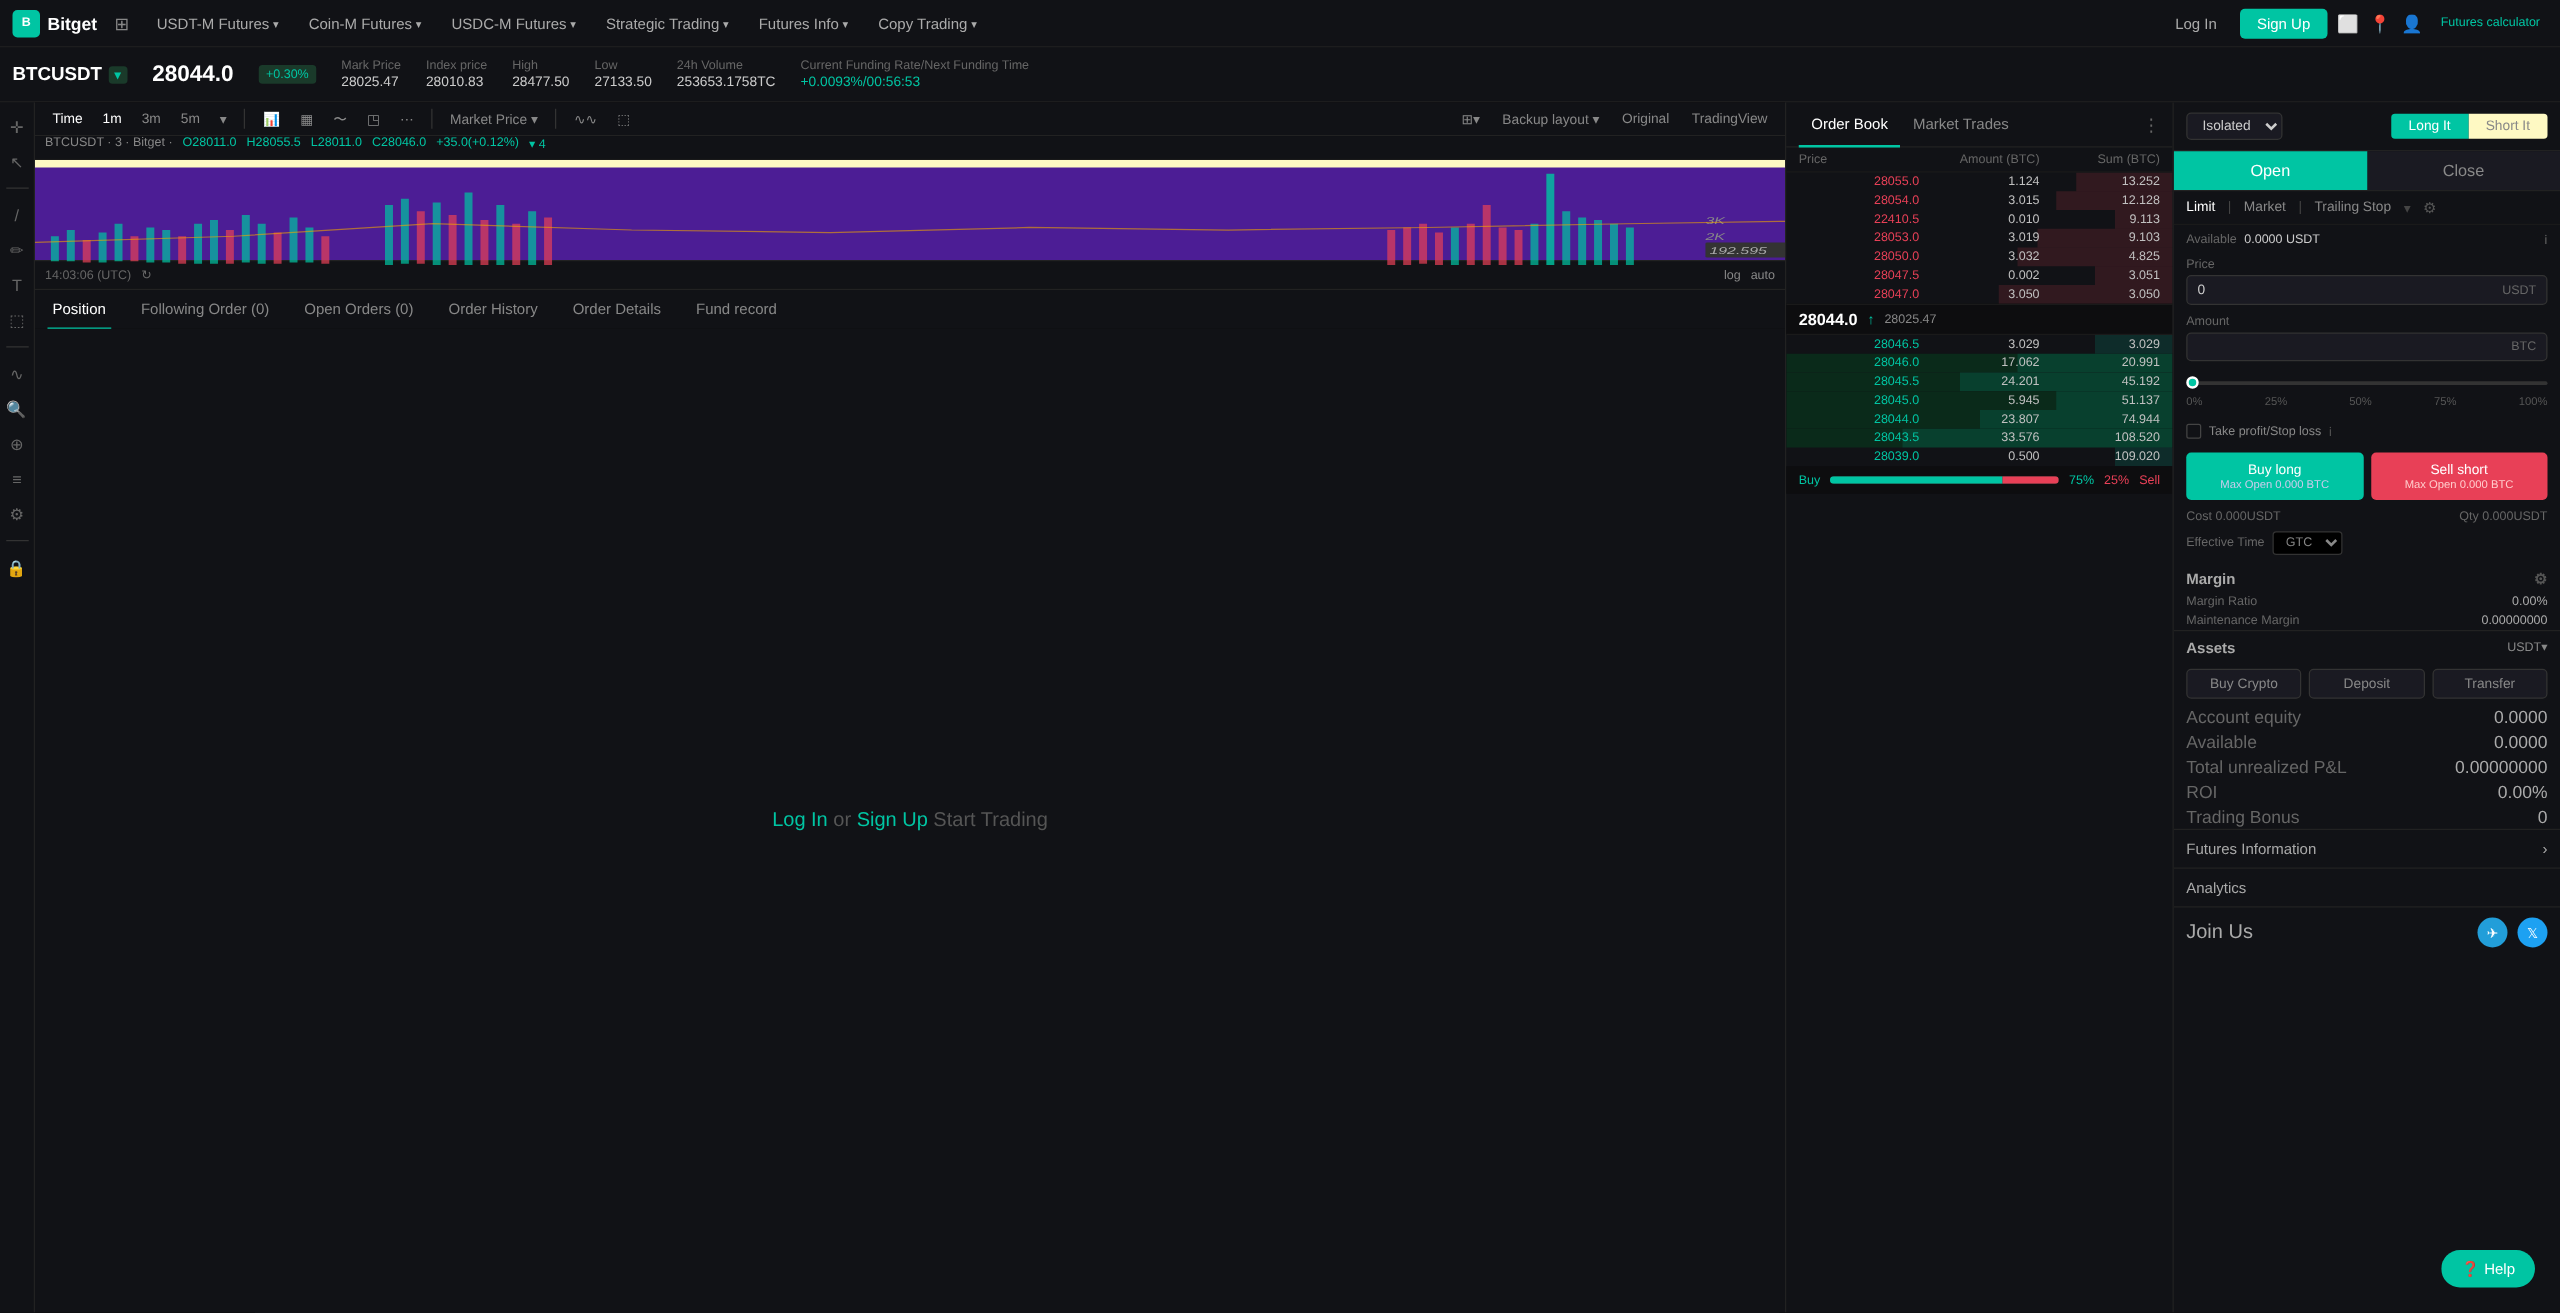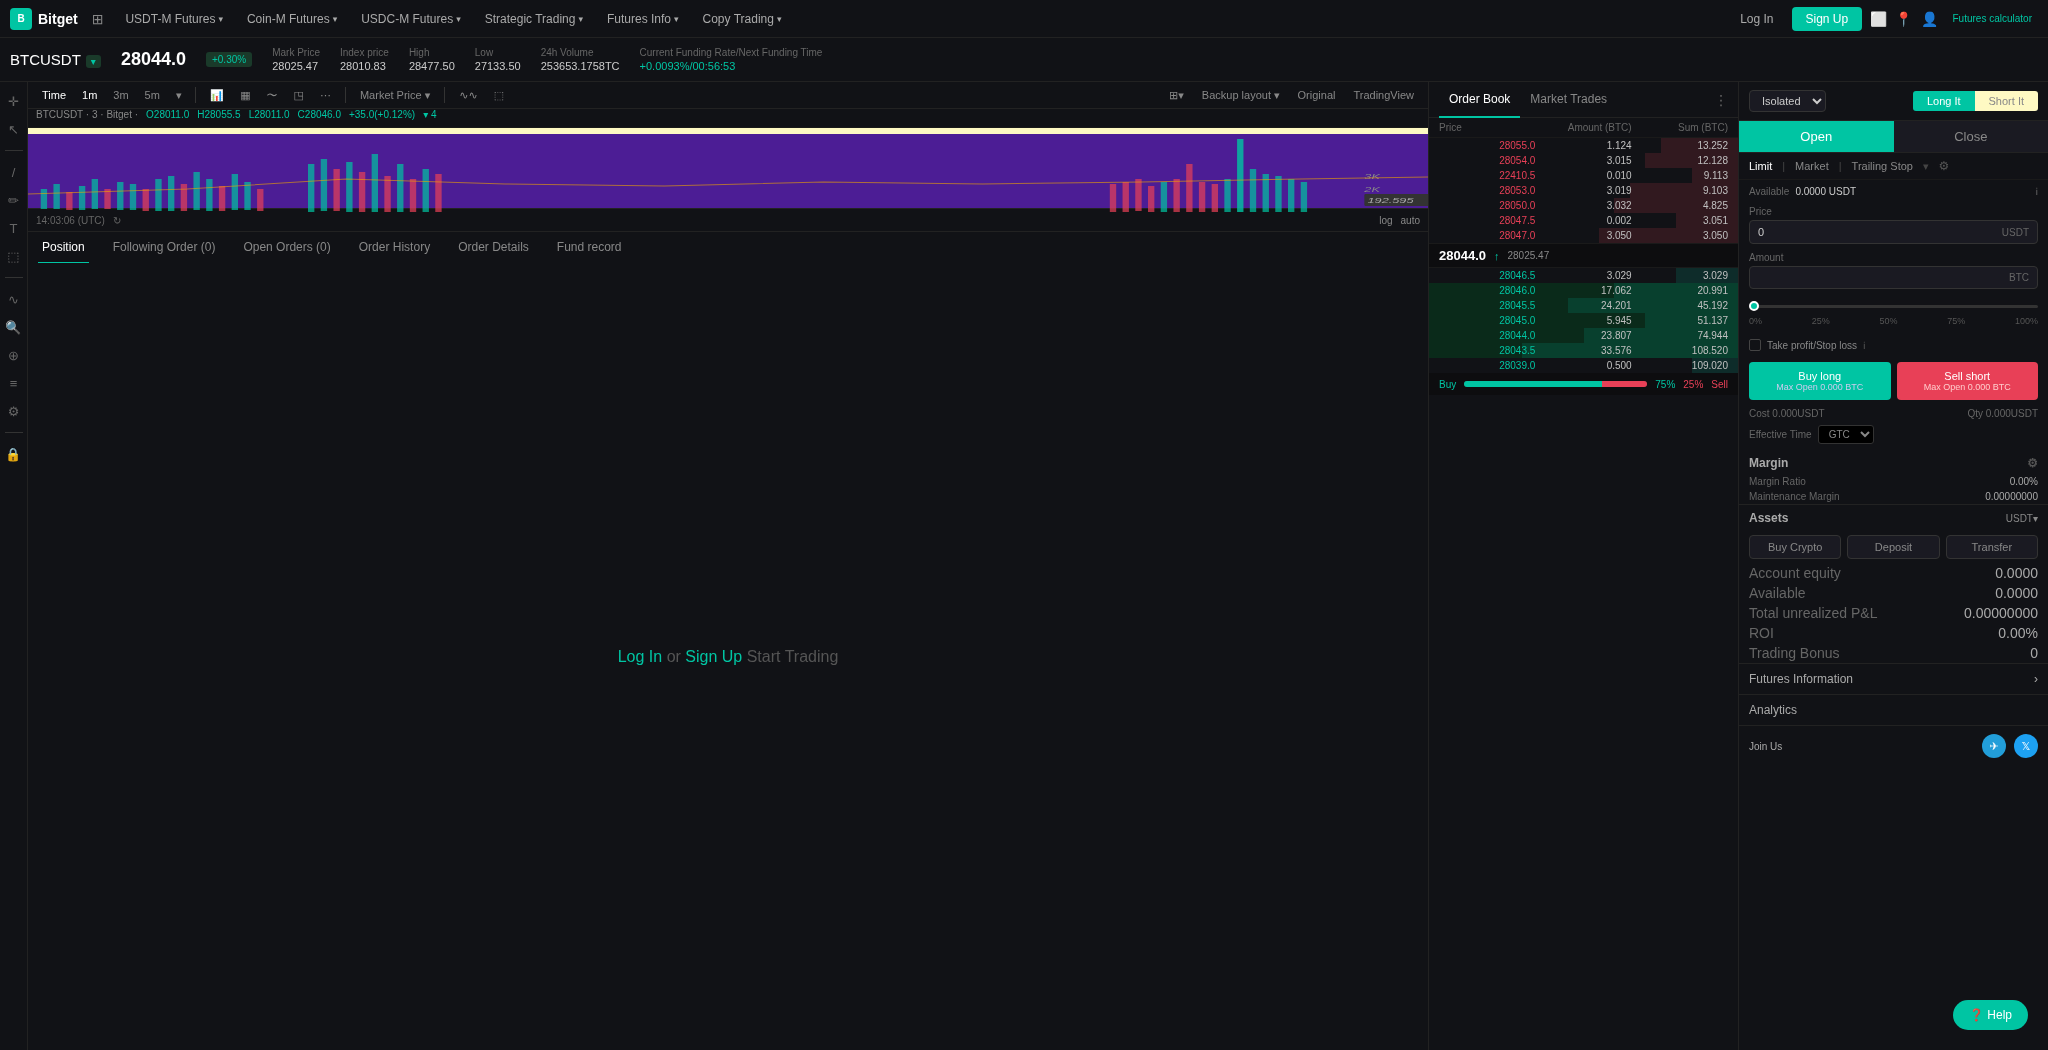--- a/index.html
+++ b/index.html
@@ -80,24 +80,24 @@
       display: flex;
       align-items: center;
       background: #111216;
       height: 44px;
       border-bottom: 1px solid #222;
       padding: 0 10px;
       gap: 20px;
     }
     .pair-name {
       font-size: 15px;
-      font-weight: normal;
+      font-weight: bold;
       color: #fff;
       display: flex;
-      align-items: flex-end;
+      align-items: center;
       gap: 5px;
     }
     .pair-badge {
       background: #1a3a2a;
       color: #00c5a3;
       font-size: 10px;
       padding: 1px 5px;
       border-radius: 3px;
     }
     .ticker-price {
@@ -645,21 +645,21 @@
       color: #aaa;
     }
 
     .rp-join-us {
       display: flex;
       align-items: center;
       padding: 8px 10px;
       border-top: 1px solid #222;
       gap: 8px;
     }
-    .rp-join-label { font-size: 10px; color: #aaa; flex: 1; }
+    .rp-join-label { font-size: 16px; color: #aaa; flex: 1; }
     .rp-social-btn {
       width: 24px;
       height: 24px;
       border-radius: 50%;
       display: flex;
       align-items: center;
       justify-content: center;
       cursor: pointer;
       font-size: 11px;
     }

